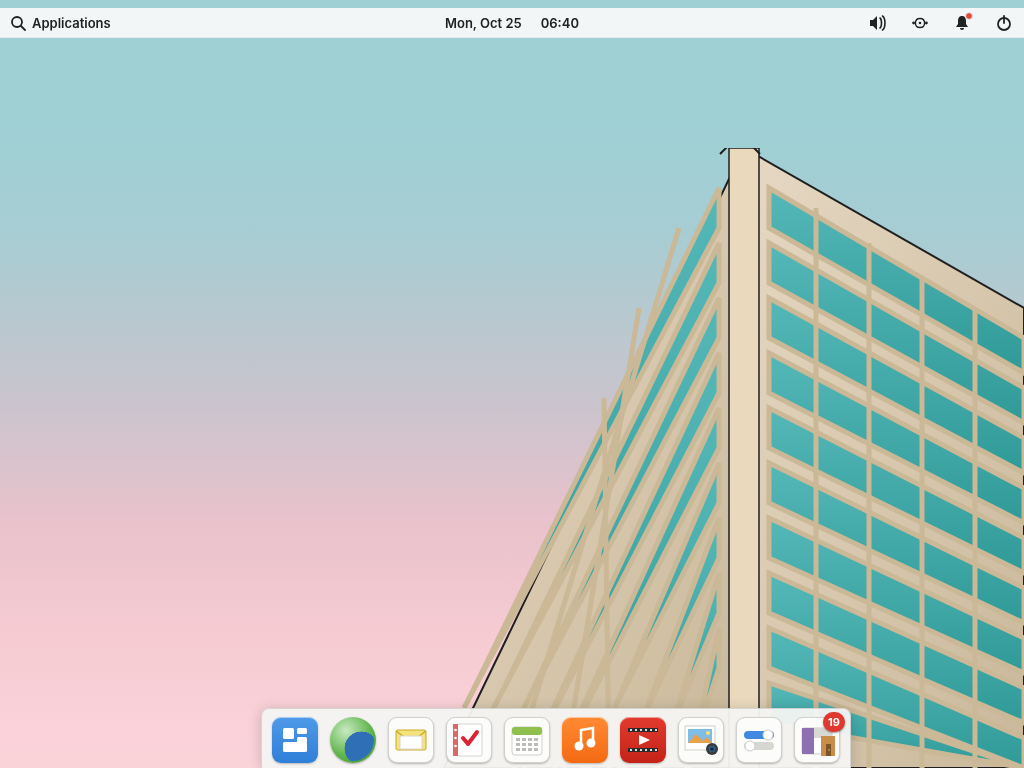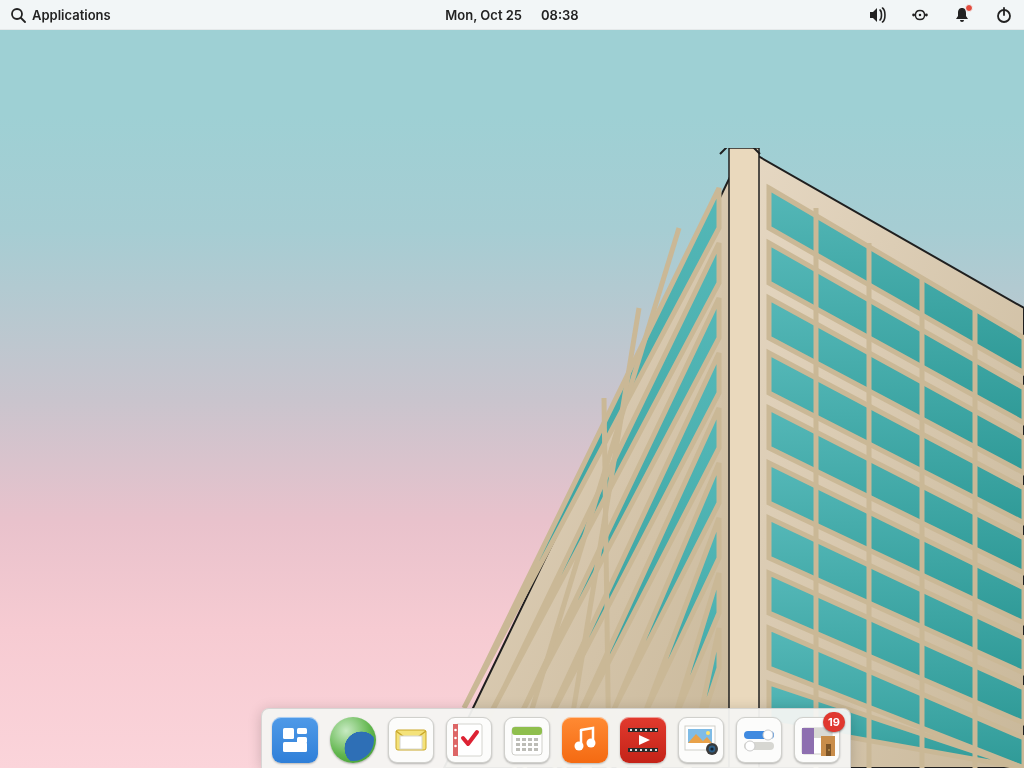--- a/index.html
+++ b/index.html
@@ -14,21 +14,21 @@
       #e9c2cc 68%, #f6cbd2 82%, #fbd4da 100%);
     z-index: 0;
   }
   .building {
     position: absolute; right: 0; bottom: 0; width: 600px; height: 620px;
     z-index: 1;
   }
 
   
   .panel {
-    position: absolute; top: 0; left: 0; right: 0; height: 30px;
+    position: absolute; top: 8px; left: 0; right: 0; height: 30px;
     background: #f2f6f7;
     border-bottom: 1px solid rgba(0,0,0,.05);
     display: flex; align-items: center;
     font-size: 13px; font-weight: 600; color: #222;
     z-index: 10;
     padding: 0 10px;
   }
   .panel-left   { display: flex; align-items: center; gap: 6px; cursor: pointer; }
   .panel-center { position: absolute; left: 50%; transform: translateX(-50%); display: flex; gap: 19px; }
   .panel-right  { margin-left: auto; display: flex; align-items: center; gap: 22px; }
@@ -144,21 +144,21 @@
   <div class="panel-left">
     <svg width="16" height="16" viewBox="0 0 16 16">
       <circle cx="7" cy="7" r="5" fill="none" stroke="#222" stroke-width="1.8"></circle>
       <line x1="11" y1="11" x2="15" y2="15" stroke="#222" stroke-width="1.8" stroke-linecap="round"></line>
     </svg>
     <span>Applications</span>
   </div>
 
   <div class="panel-center">
     <span>Mon, Oct 25</span>
-    <span>08:38</span>
+    <span>06:40</span>
   </div>
 
   <div class="panel-right">
     <div class="sys">
       <svg width="20" height="18" viewBox="0 0 20 18">
         <path d="M2 6h3l4-4v14l-4-4H2z" fill="#222"></path>
         <path d="M12 4c2 1.5 2 8.5 0 10M14.5 2c3.3 2.3 3.3 11.7 0 14" fill="none" stroke="#222" stroke-width="1.6" stroke-linecap="round"></path>
       </svg>
     </div>
     <div class="sys">

